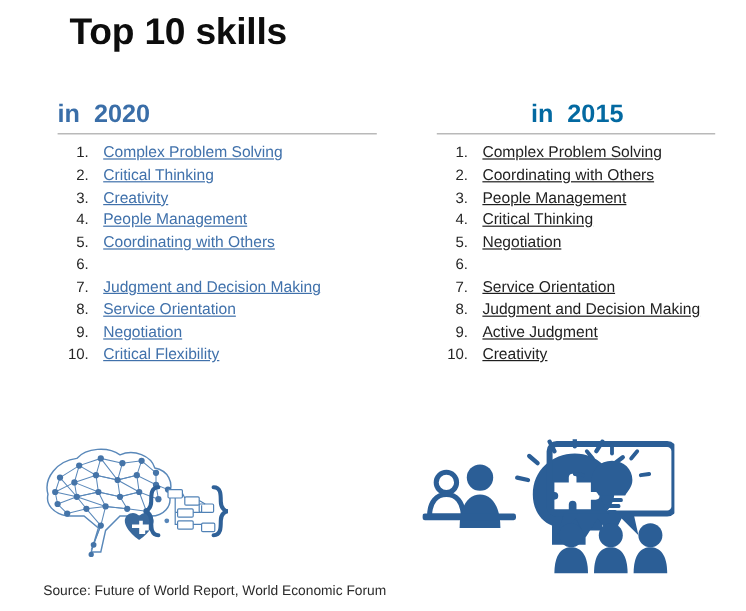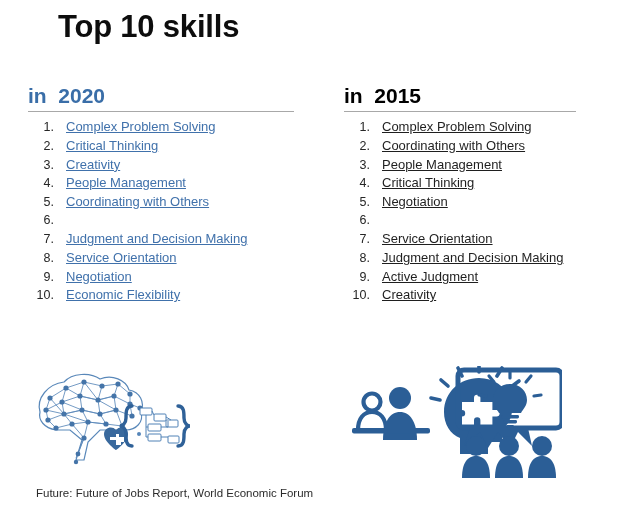--- a/index.html
+++ b/index.html
@@ -26,33 +26,34 @@
     color: #0d0d0d;
     letter-spacing: -0.2px;
     line-height: 1.1;
     margin-left: 32px;
   }
 
   
   .column {
     position: absolute;
     top: 84px;
+    margin-left: 20px;
   }
   .column-left  { left: 28px;  width: 268px; }
   .column-right { left: 344px; width: 234px; }
 
   .column-heading {
     font-size: 21px;
     font-weight: bold;
     line-height: 1.15;
     white-space: pre;
     padding-bottom: 3px;
   }
   .column-left .column-heading  { color: #3a6ea8; }
-  .column-right .column-heading { color: #000000; }
+  .column-right .column-heading { color: #0369a1; text-align: center; }
 
   .column-rule {
     height: 0;
     border-top: 1px solid #a8a8a8;
     margin-bottom: 7px;
   }
   .column-left  .column-rule { width: 266px; }
   .column-right .column-rule { width: 232px; }
 
   .skill-list {
@@ -137,21 +138,21 @@
     <li class="skill-row">
       <span class="skill-num">8.</span>
       <span class="skill-label">Service Orientation</span>
     </li>
     <li class="skill-row">
       <span class="skill-num">9.</span>
       <span class="skill-label">Negotiation</span>
     </li>
     <li class="skill-row">
       <span class="skill-num">10.</span>
-      <span class="skill-label">Economic Flexibility</span>
+      <span class="skill-label">Critical Flexibility</span>
     </li>
   </ul>
 </div>
 
 <div class="column column-right">
   <div class="column-heading">in  2015</div>
   <div class="column-rule"></div>
   <ul class="skill-list">
     <li class="skill-row">
       <span class="skill-num">1.</span>
@@ -336,13 +337,13 @@
     <circle cx="124" cy="80" r="10"></circle>
     <path d="M110 112 C110 96 116 90 124 90 C132 90 138 96 138 112 Z"></path>
     <circle cx="157" cy="80" r="10"></circle>
     <path d="M143 112 C143 96 149 90 157 90 C165 90 171 96 171 112 Z"></path>
     <circle cx="190" cy="80" r="10"></circle>
     <path d="M176 112 C176 96 182 90 190 90 C198 90 204 96 204 112 Z"></path>
   </g>
 </svg>
 </div>
 
-<div class="source-note">Future: Future of Jobs Report, World Economic Forum</div>
+<div class="source-note">Source: Future of World Report, World Economic Forum</div>
 
 </body></html>

